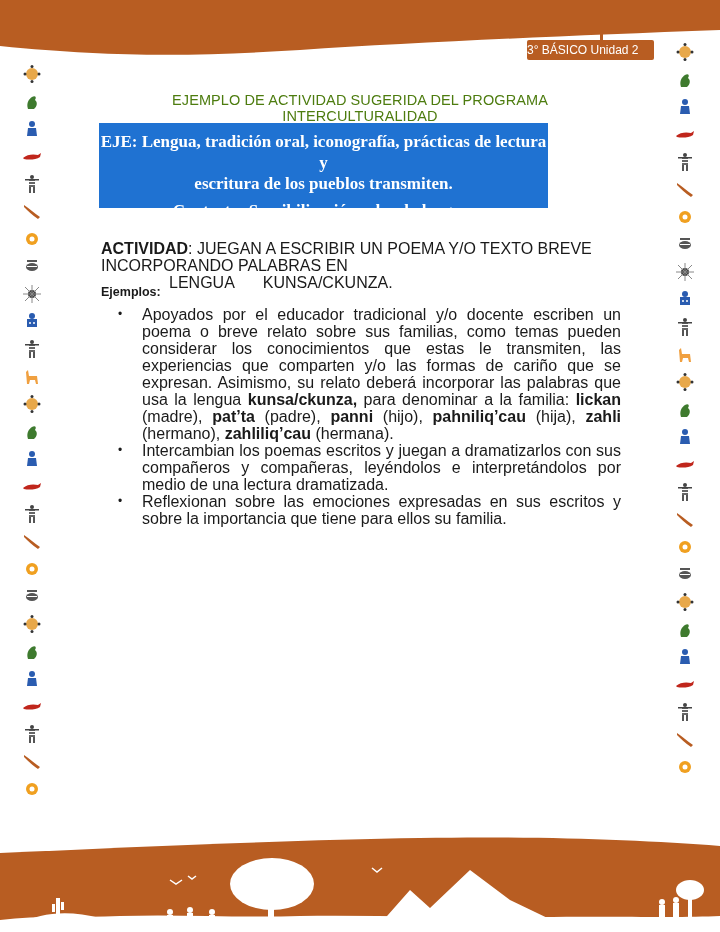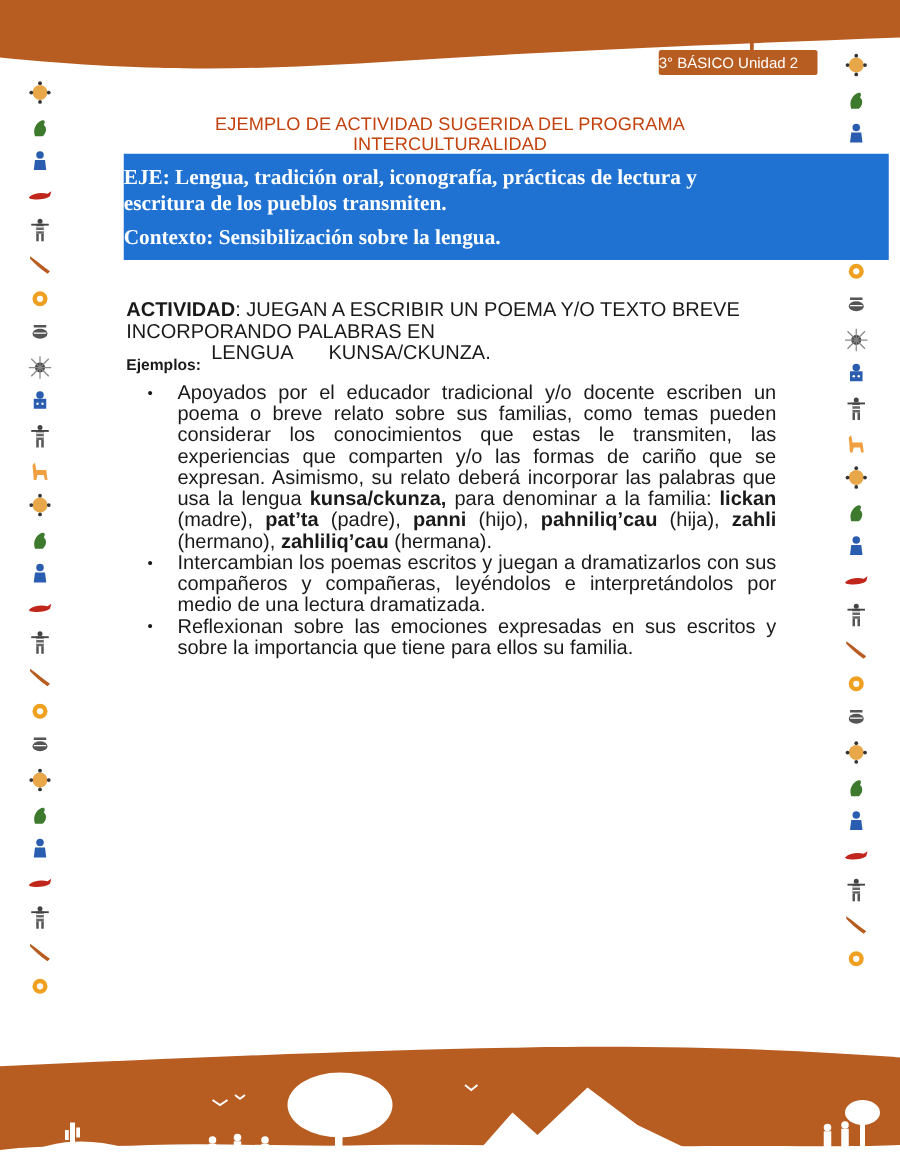--- a/index.html
+++ b/index.html
@@ -19,26 +19,26 @@
   .badge-connector { position: absolute; left: 600px; top: 28px; width: 3px; height: 14px; background: #b85d22; }
 
   .side-col { position: absolute; top: 60px; width: 28px; }
   .side-col.left { left: 18px; }
   .side-col.right { left: 671px; top: 38px; }
   .side-icon { width: 28px; height: 36px; display: flex; align-items: center; justify-content: center; }
   .side-icon svg { width: 20px; height: 20px; }
 
   .doc-title {
     position: absolute; left: 96px; top: 92px; width: 528px; text-align: center;
-    font-size: 14.5px; letter-spacing: 0.1px; color: #c2410c;
+    font-size: 14.5px; letter-spacing: 0.1px; color: #4d7c0f;
   }
 
   .eje-box {
-    position: absolute; left: 99px; top: 123px; width: 612px; height: 85px;
-    background: #1f72d2; color: #ffffff; 
+    position: absolute; left: 99px; top: 123px; width: 449px; height: 85px;
+    background: #1f72d2; color: #ffffff; text-align: center;
     font-family: "Liberation Serif", serif; font-weight: bold;
   }
   .eje-line { font-size: 17px; line-height: 21px; }
   .eje-line.first { padding-top: 8px; }
   .ctx-line { font-size: 17px; line-height: 21px; margin-top: 6px; }
 
   .activity { position: absolute; left: 101px; top: 240px; width: 520px; font-size: 16px; line-height: 17px; }
   .activity .lbl { font-weight: bold; }
   .activity .row2 { padding-left: 68px; }
   .activity .row2 .gap { display: inline-block; width: 28px; }

